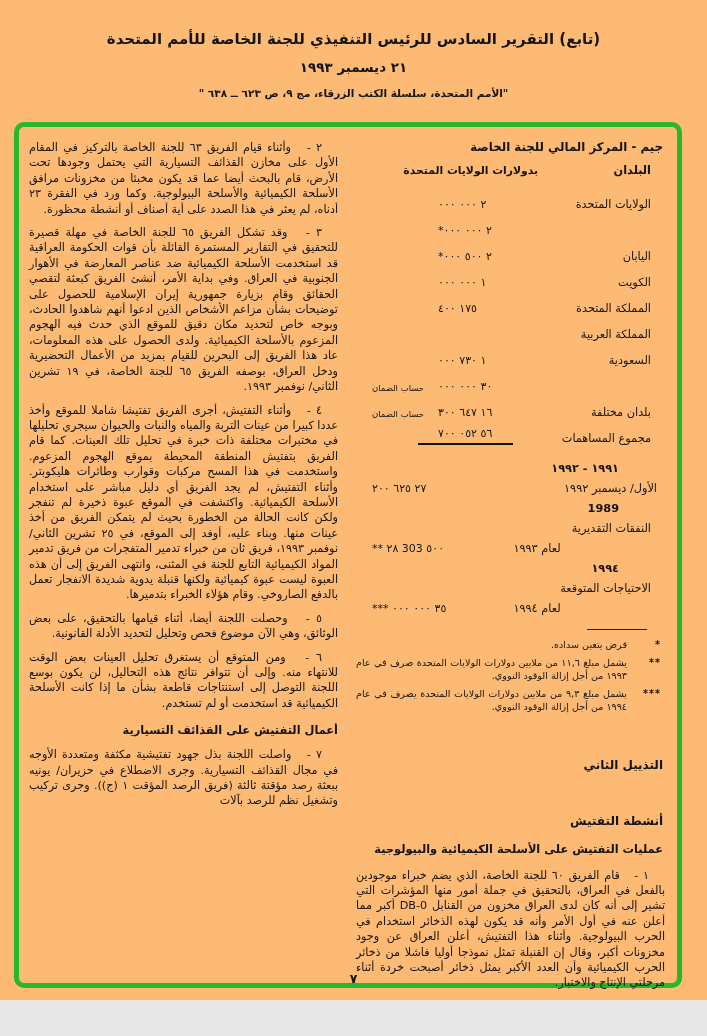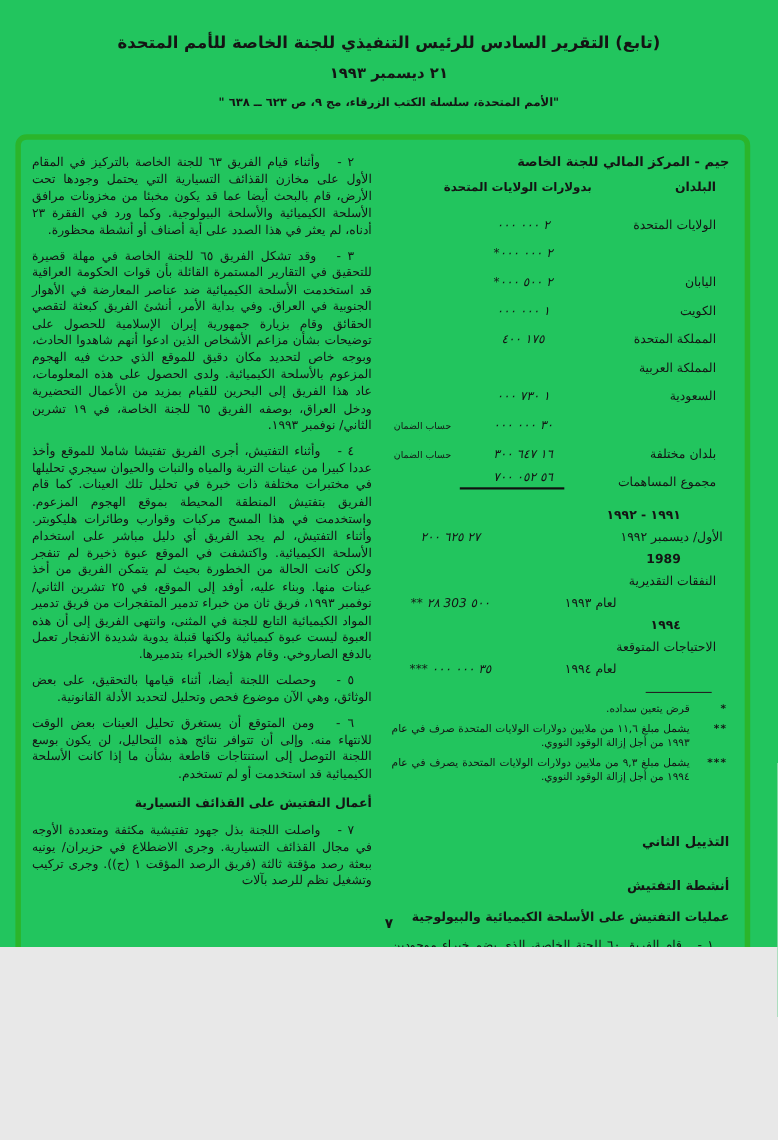--- a/index.html
+++ b/index.html
@@ -1,19 +1,19 @@
 <!DOCTYPE html>
 <html lang="ar"><head>
 <meta charset="utf-8">
 <style>
   html,body{margin:0;padding:0;background:#e8e8e8;}
   .sheet{
     position:relative;
-    width:707px;height:861px;
-    background:#22c55e;
+    width:707px;height:1000px;
+    background:#fdba74;
     font-family:"DejaVu Sans",sans-serif;
     color:#141414;
     direction:rtl;
     overflow:hidden;
   }
   
   .report-header{ text-align:center; padding-top:30px; }
   .report-title{ font-size:15px; font-weight:bold; letter-spacing:.2px; }
   .report-date{ font-size:13.5px; font-weight:bold; margin-top:11px; }
   .report-citation{ font-size:10.5px; font-weight:bold; margin-top:12px; }
@@ -30,35 +30,35 @@
   
   .fin-heading{ font-size:11.8px; font-weight:bold; margin:2px 2px 10px 0; }
   .t-hrow,.c-row,.e-row{ display:flex; align-items:flex-end; }
   .t-hrow{ margin-bottom:8px; }
   .hdr-countries{ flex:1; font-weight:bold; font-size:11.3px; padding-right:14px; }
   .hdr-currency{ width:160px; font-weight:bold; font-size:10.8px; text-align:right;
                  position:relative; left:22px; white-space:nowrap; }
   .c-row{ height:26px; }
   .e-row{ height:20px; }
   .t-label{ flex:1; font-size:11.3px; padding-right:14px; white-space:nowrap; order:1; }
-  .t-value{ width:75px; font-size:11px; text-align:center; white-space:nowrap; order:2;font-style:italic; }
-  .t-note{ width:80px; font-size:8.5px; text-align:left; padding-left:2px; order:3; white-space:nowrap;margin-top:48px; }
+  .t-value{ width:75px; font-size:11px; text-align:left; white-space:nowrap; order:2; }
+  .t-note{ width:80px; font-size:8.5px; text-align:center; padding-left:2px; order:3; white-space:nowrap;margin-top:48px; }
   .year .t-label{ font-weight:bold; padding-right:46px; }
   .pad-sm{ padding-right:22px !important;text-align:center; }
   .pad-xs{ padding-right:8px !important; }
   .shifted{ position:relative; left:16px; }
   .total-underline{ border-bottom:2px solid #111; padding-bottom:3px; margin-left:-20px; padding-left:20px; }
   
   .fn-separator{ width:60px; border-top:1.5px solid #222; margin:14px 18px 8px 0; }
   .footnote{ display:flex; font-size:9.6px; line-height:13.5px; margin-bottom:4px; }
   .fn-marker{ width:34px; font-weight:bold; text-align:right; padding-right:4px; letter-spacing:1px; }
   .fn-text{ flex:1; text-align:justify; }
   
   .appendix-title{ font-size:12px; font-weight:bold; margin:44px 2px 0 0; }
-  .appendix-subtitle{ font-size:12px; font-weight:bold; margin:26px 2px 0 0; }
+  .appendix-subtitle{ font-size:12px; font-weight:bold; margin:42px 2px 0 0; }
   .section-heading{ font-size:11.4px; font-weight:bold; margin:14px 2px 0 0; }
   
   .para{
     font-size:11.2px; line-height:15.4px;
     text-align:justify; margin:0 0 8px 0;
     text-indent:16px;
   }
   .para.first{ margin-top:2px; }
   .appendix-para{ margin-top:12px; margin-bottom:0; }
   .missiles-heading{ font-size:11.4px; font-weight:bold; margin:12px 0 10px 0; }

